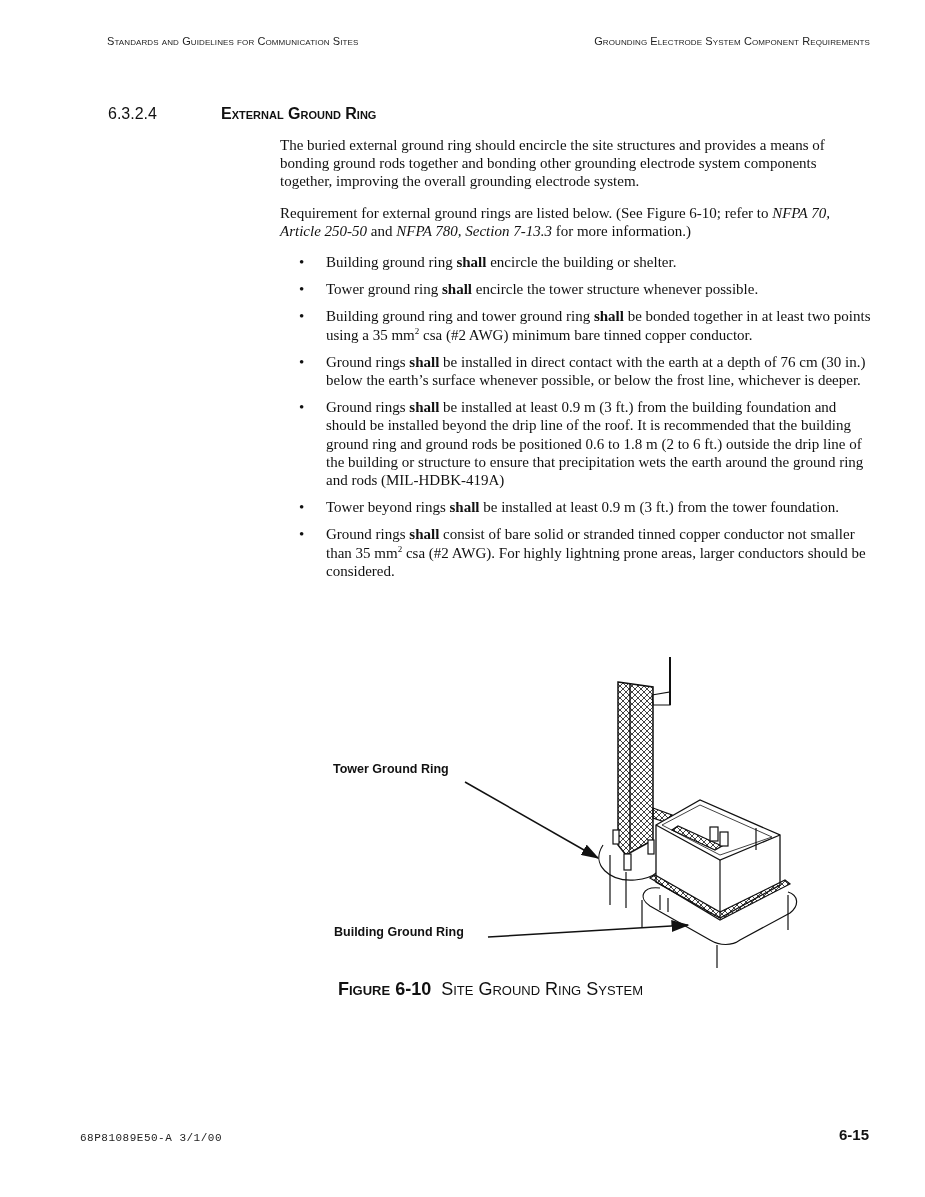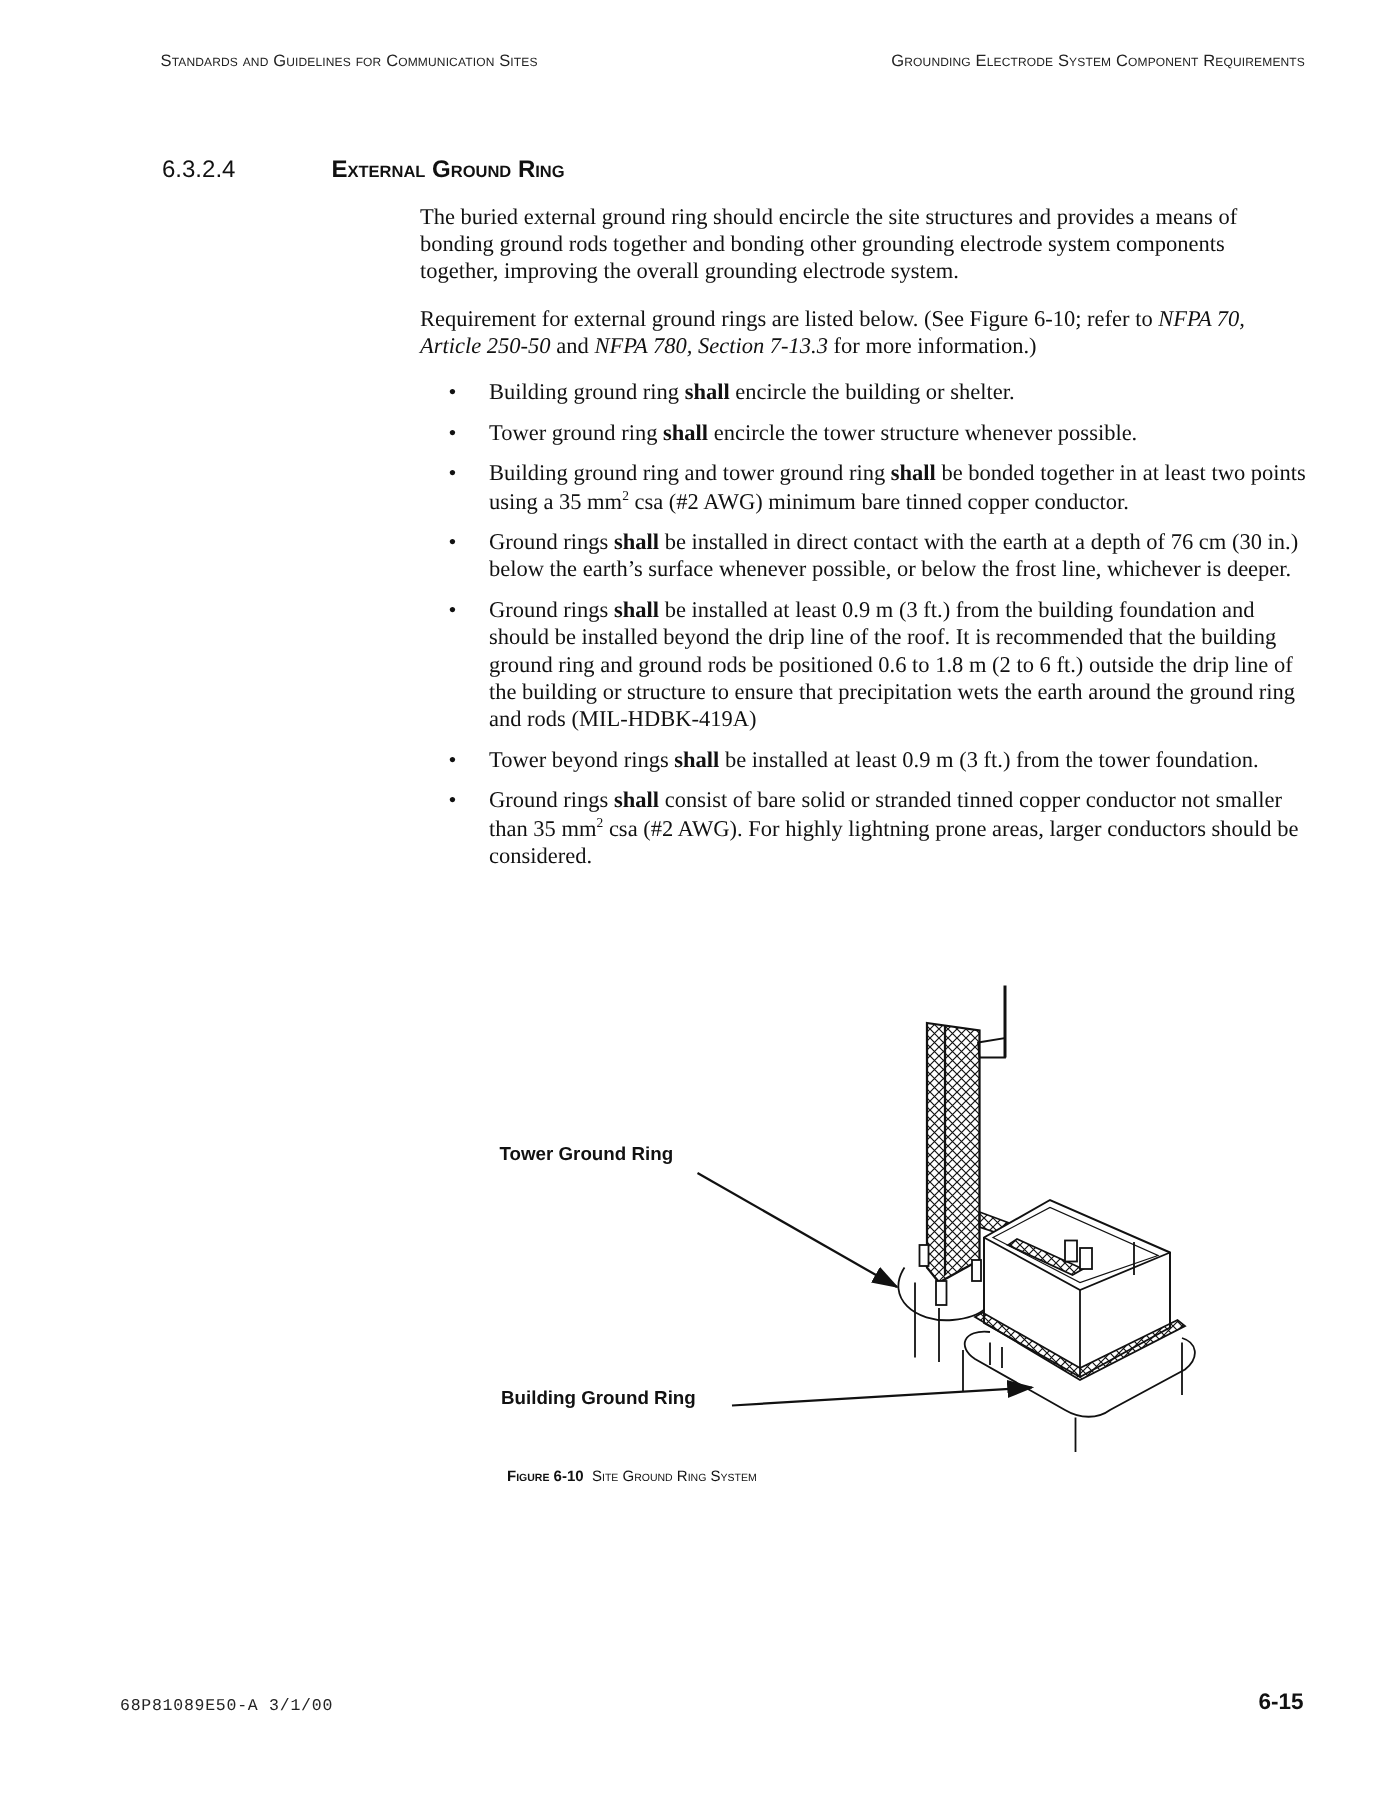--- a/index.html
+++ b/index.html
@@ -11,21 +11,21 @@
   .sec-title { position: absolute; left: 201px; top: 105px; font-family: "Liberation Sans", sans-serif; font-weight: bold; font-size: 16px; font-variant: small-caps; margin-left: 20px; }
   .body { position: absolute; left: 280px; width: 590px; font-family: "Liberation Serif", serif; font-size: 15px; line-height: 18.2px; color: #111; }
   .p1 { top: 136px; }
   .p2 { top: 204px; }
   .bullets { position: absolute; left: 290px; top: 253px; width: 590px; margin: 0; padding: 0; list-style: none; font-family: "Liberation Serif", serif; font-size: 15px; line-height: 18.2px; }
   .bullets li { position: relative; padding-left: 36px; margin-bottom: 9px; }
   .bullets li .dot { position: absolute; left: 9px; top: 0; }
   sup { font-size: 9px; line-height: 0; vertical-align: 6px; }
   .figure { position: absolute; left: 320px; top: 650px; width: 480px; height: 330px; }
   .fig-label { position: absolute; font-family: "Liberation Sans", sans-serif; font-weight: bold; font-size: 12.5px; }
-  .caption { position: absolute; left: 290px; top: 979px; font-family: "Liberation Sans", sans-serif; font-size: 10px; font-variant: small-caps; padding-left: 48px; }
+  .caption { position: absolute; left: 290px; top: 979px; font-family: "Liberation Sans", sans-serif; font-size: 18px; font-variant: small-caps; padding-left: 48px; }
   .caption b { font-weight: bold; }
   .footer-left { position: absolute; left: 80px; top: 1132px; font-family: Liberation Mono, monospace; font-size: 11px; letter-spacing: 0.5px; color: #222; }
   .footer-right { position: absolute; right: 56px; top: 1126px; font-family: "Liberation Sans", sans-serif; font-weight: bold; font-size: 15px; }
 </style>
 </head>
 <body>
 
 <div class="hdr left">Standards  and Guidelines for Communication Sites</div>
 <div class="hdr right">Grounding Electrode System Component Requirements</div>
 

